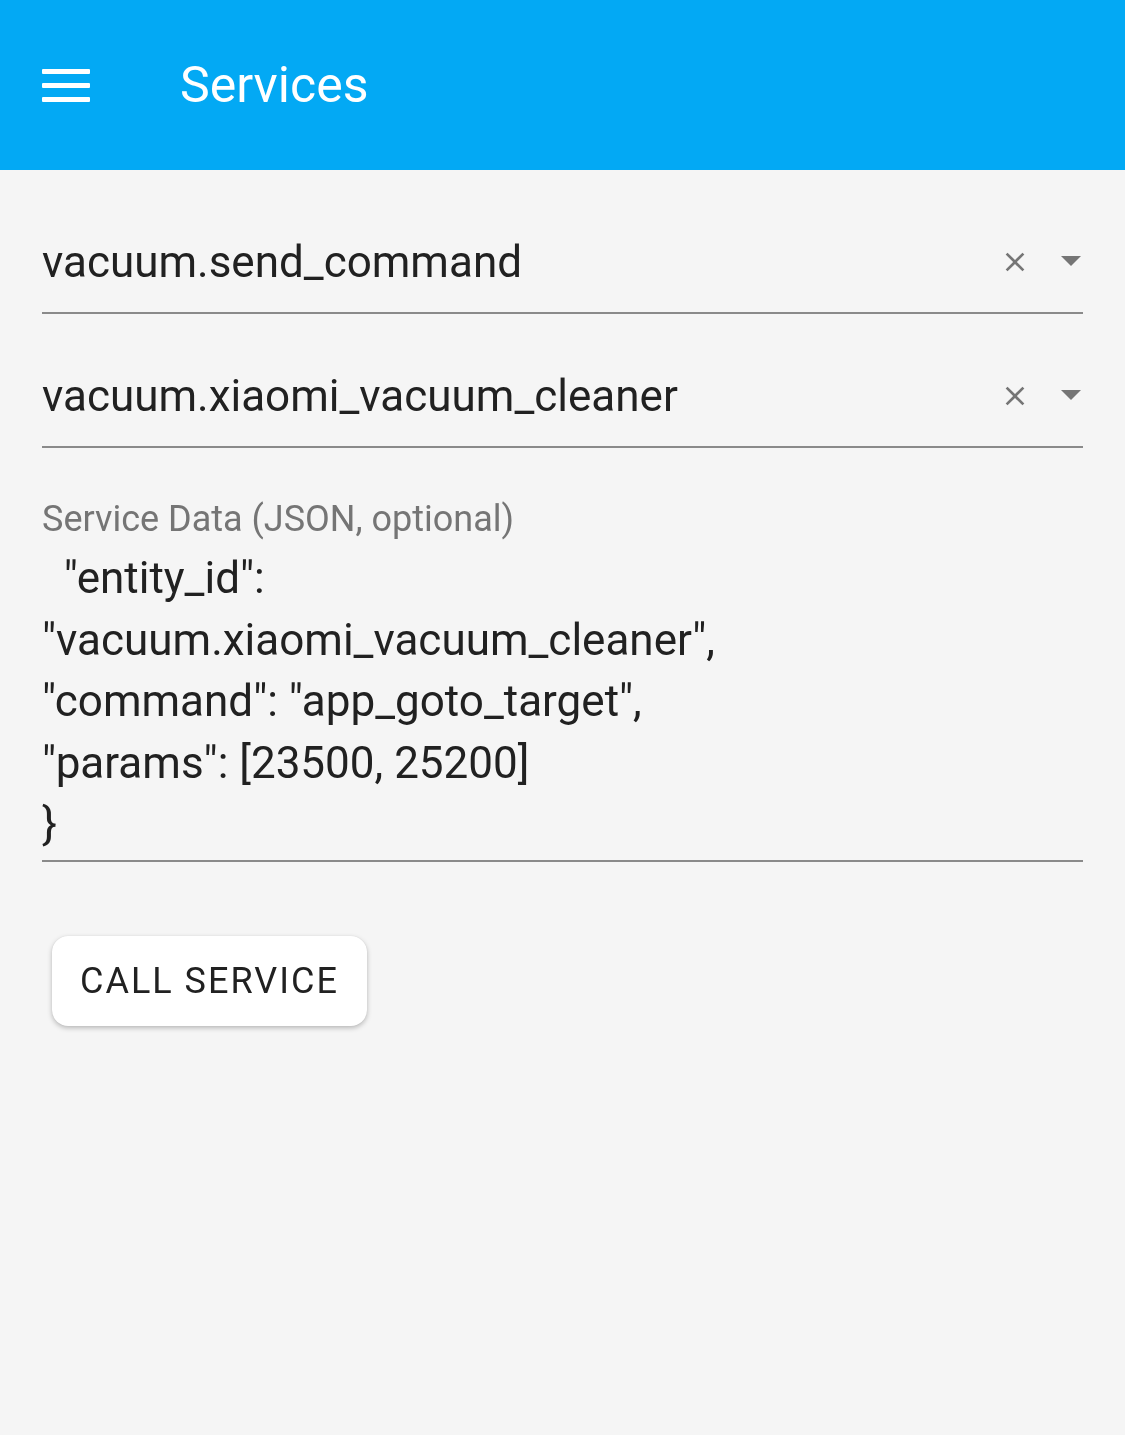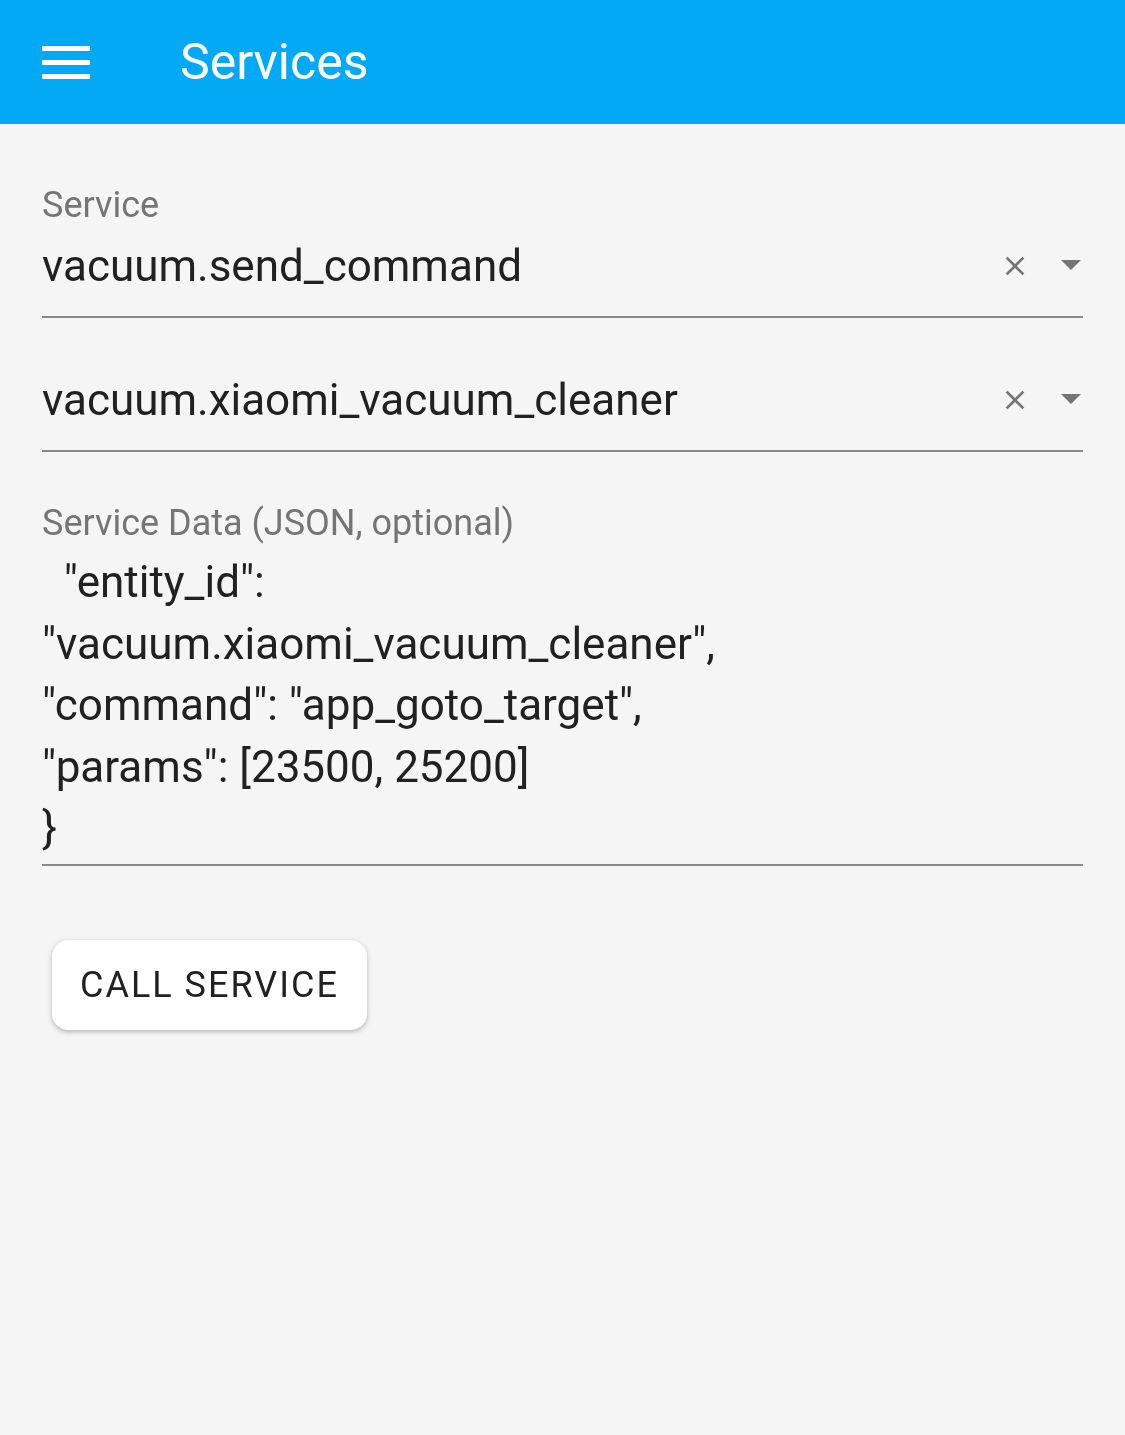--- a/index.html
+++ b/index.html
@@ -5,21 +5,21 @@
     * { box-sizing: border-box; margin: 0; padding: 0; }
     body {
       font-family: -apple-system, BlinkMacSystemFont, "Segoe UI", Roboto, Helvetica, Arial, sans-serif;
       background: #f5f5f5;
       width: 1125px;
       height: 1435px;
       overflow: hidden;
     }
     .header {
       background: #03a9f4;
-      height: 124px;
+      height: 170px;
       display: flex;
       align-items: center;
       padding: 0 42px;
     }
     .menu-icon {
       width: 48px;
       height: 48px;
       display: flex;
       flex-direction: column;
       justify-content: center;
@@ -122,21 +122,20 @@
     <span></span>
       <span></span>
       <span></span>
   </div>
   <div class="header-title">Services</div>
 </div>
 
 <div class="content">
 
   <div class="field">
-    <div class="field-label">Service</div>
     <div class="input-row">
       <input class="input-value" value="vacuum.send_command" style="">
       <span class="clear-icon">
         <svg viewBox="0 0 24 24">
             <path fill="currentColor" d="M19 6.41L17.59 5 12 10.59 6.41 5 5 6.41 10.59 12 5 17.59 6.41 19 12 13.41 17.59 19 19 17.59 13.41 12z"></path>
           </svg>
       </span>
       <span class="dropdown-icon">
         <svg viewBox="0 0 24 16">
             <path fill="currentColor" d="M2 2 L12 12 L22 2 Z"></path>

